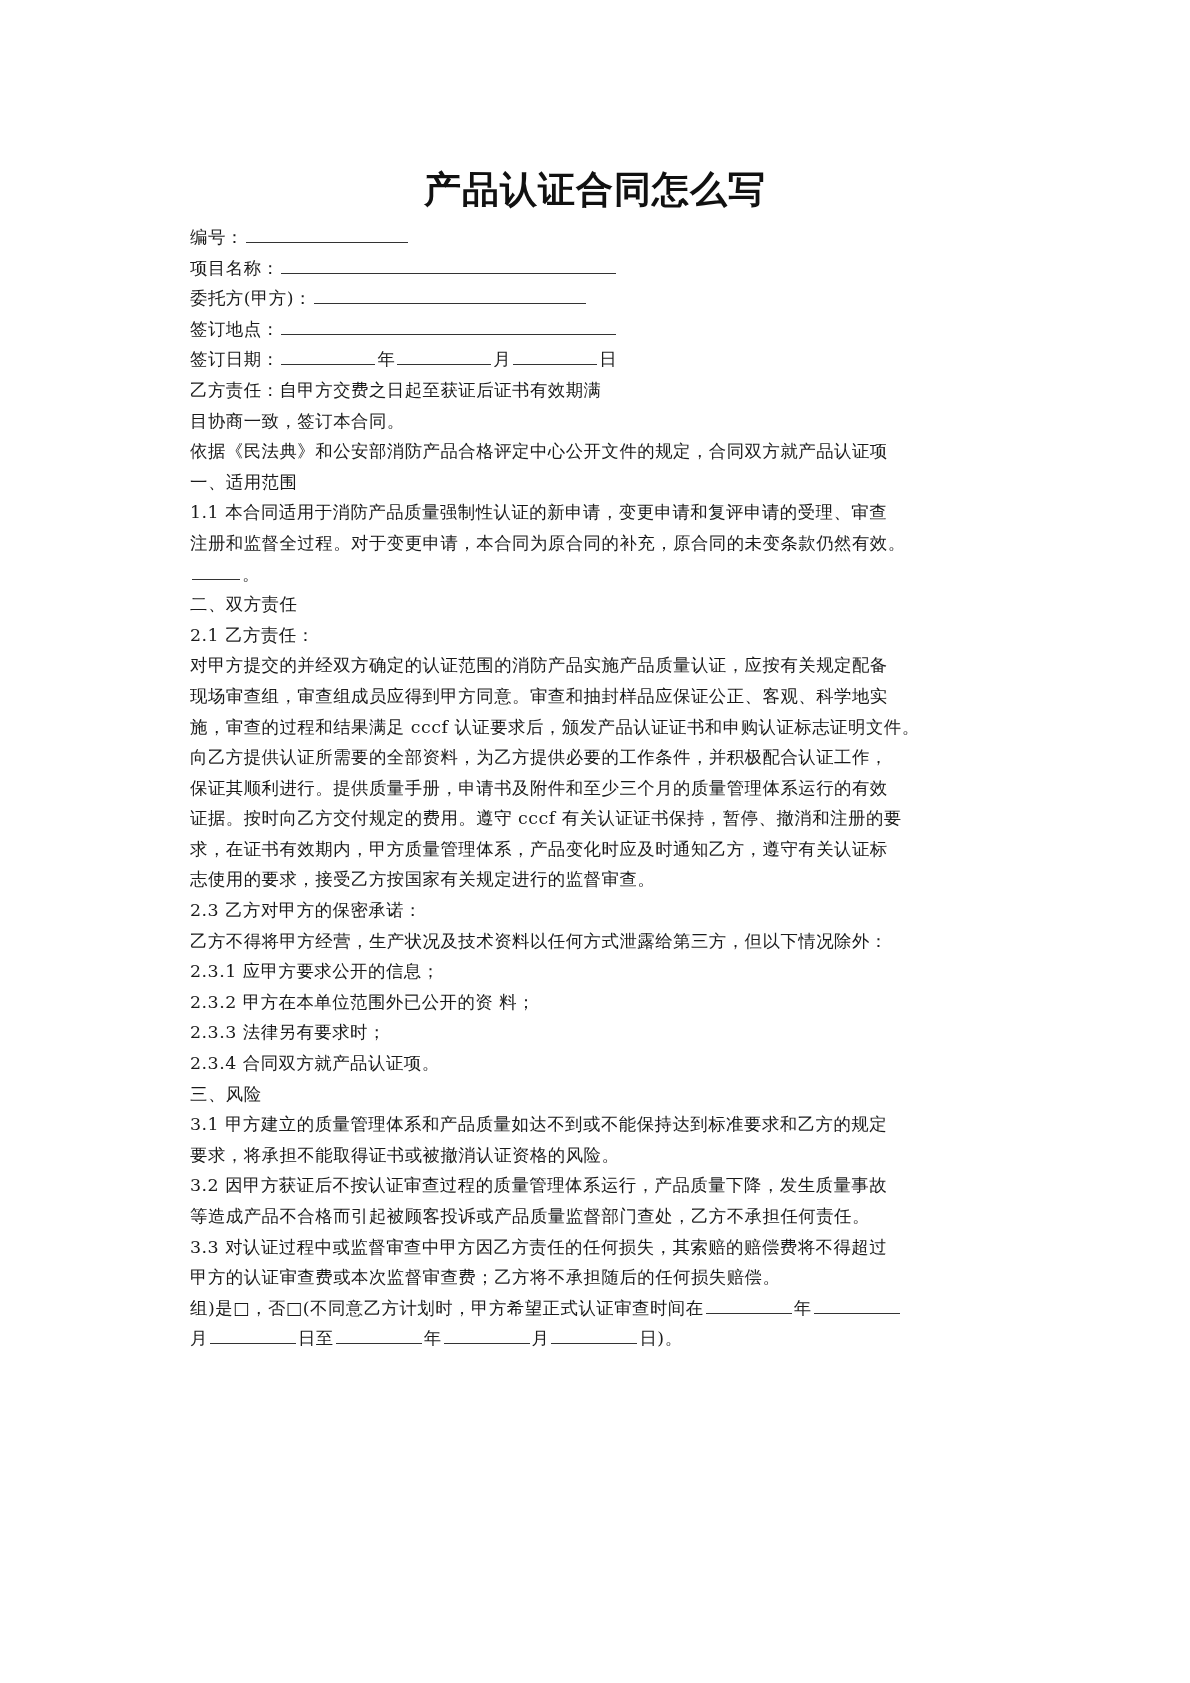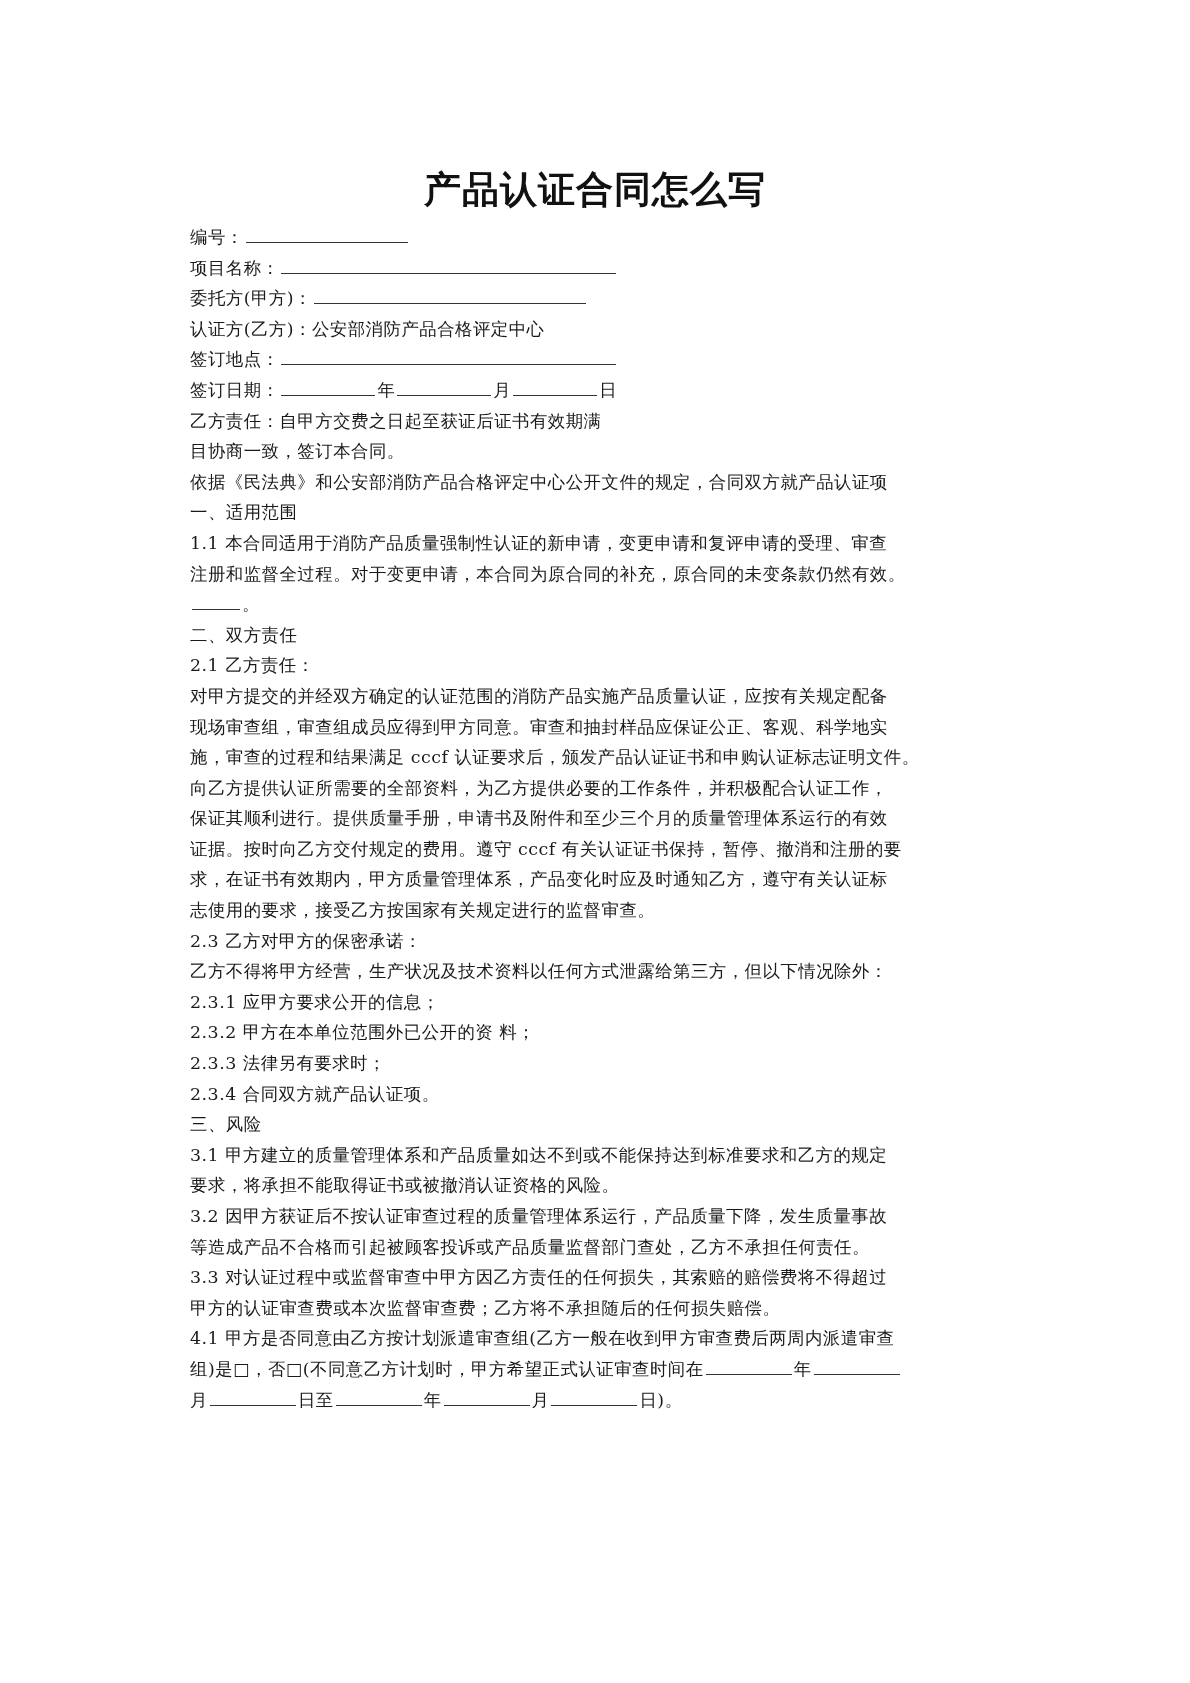--- a/index.html
+++ b/index.html
@@ -41,23 +41,20 @@
     <div class="line">
       <span>编号：</span><span class="blank b1"></span>
     </div>
     <div class="line">
       <span>项目名称：</span><span class="blank b2"></span>
     </div>
     <div class="line">
       <span>委托方(甲方)：</span><span class="blank b3"></span>
     </div>
     <div class="line">
-      <span>认证方(乙方)：</span><span>公安部消防产品合格评定中心</span>
-    </div>
-    <div class="line">
       <span>签订地点：</span><span class="blank b4"></span>
     </div>
     <div class="line">
       <span>签订日期：</span><span class="blank b5"></span><span>年</span><span class="blank b6"></span><span>月</span><span class="blank b7"></span><span>日</span>
     </div>
     <div class="line">乙方责任：自甲方交费之日起至获证后证书有效期满</div>
 
     <div class="line">目协商一致，签订本合同。</div>
     <div class="line">依据《民法典》和公安部消防产品合格评定中心公开文件的规定，合同双方就产品认证项</div>
 
@@ -86,21 +83,20 @@
     <div class="line">2.3.4 合同双方就产品认证项。</div>
 
     <div class="line">三、风险</div>
     <div class="line">3.1 甲方建立的质量管理体系和产品质量如达不到或不能保持达到标准要求和乙方的规定</div>
     <div class="line">要求，将承担不能取得证书或被撤消认证资格的风险。</div>
     <div class="line">3.2 因甲方获证后不按认证审查过程的质量管理体系运行，产品质量下降，发生质量事故</div>
     <div class="line">等造成产品不合格而引起被顾客投诉或产品质量监督部门查处，乙方不承担任何责任。</div>
     <div class="line">3.3 对认证过程中或监督审查中甲方因乙方责任的任何损失，其索赔的赔偿费将不得超过</div>
     <div class="line">甲方的认证审查费或本次监督审查费；乙方将不承担随后的任何损失赔偿。</div>
 
-    <div class="line">4.1 甲方是否同意由乙方按计划派遣审查组(乙方一般在收到甲方审查费后两周内派遣审查</div>
     <div class="line">
       <span>组)是</span><span>□</span><span>，否</span><span>□</span><span>(不同意乙方计划时，甲方希望正式认证审查时间在</span><span class="blank bs"></span><span>年</span><span class="blank bs"></span>
     </div>
     <div class="line">
       <span>月</span><span class="blank bs"></span><span>日至</span><span class="blank bs"></span><span>年</span><span class="blank bs"></span><span>月</span><span class="blank bs"></span><span>日)。</span>
     </div>
   </div>
 </div>
 
 </body></html>

